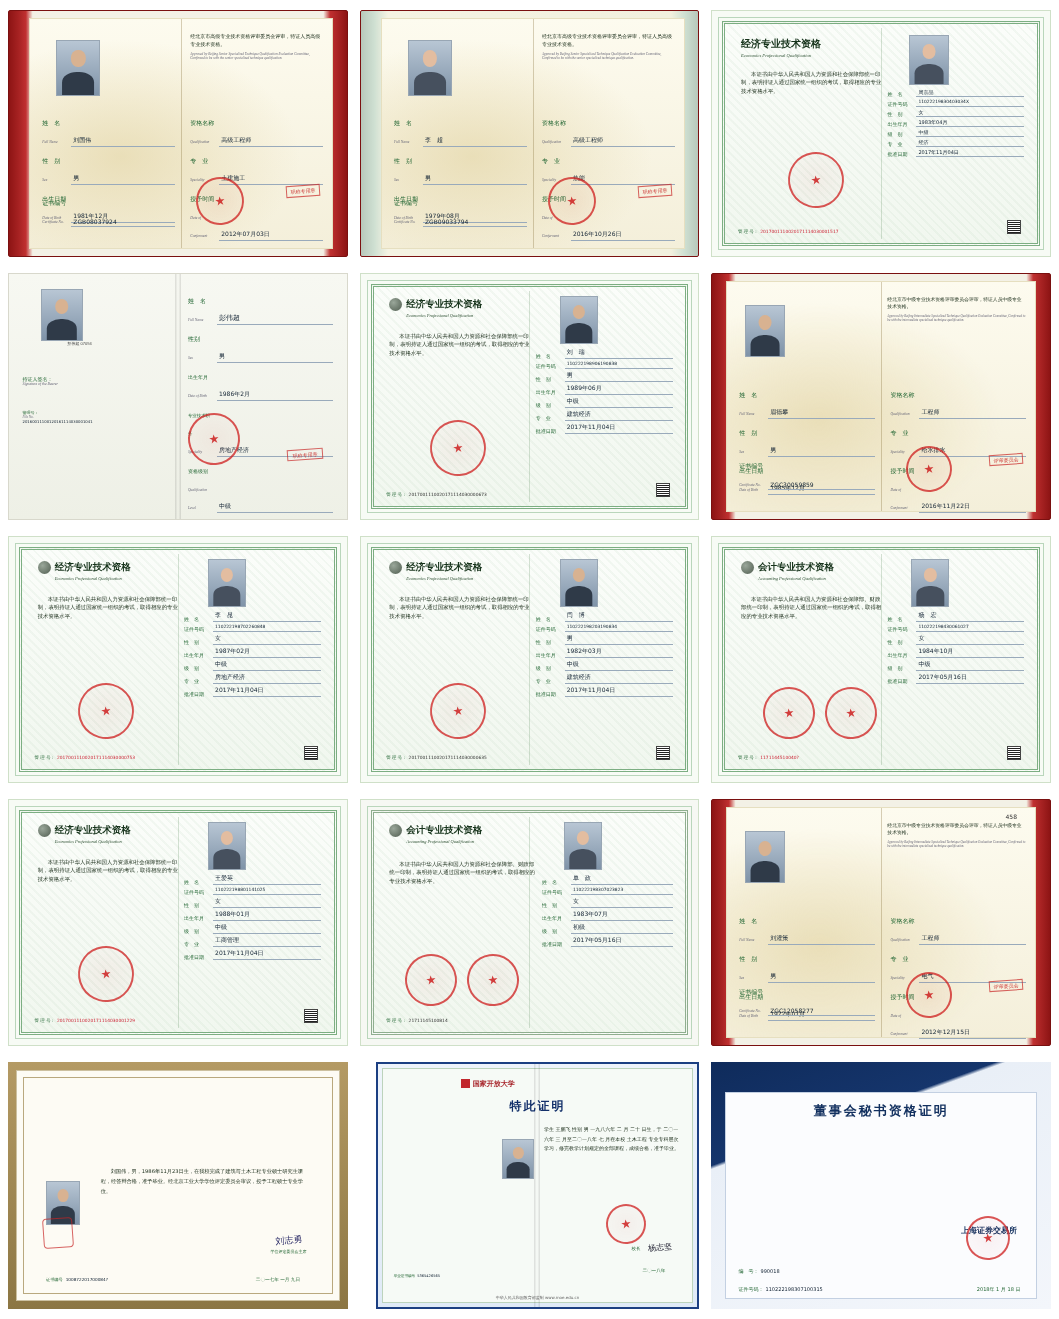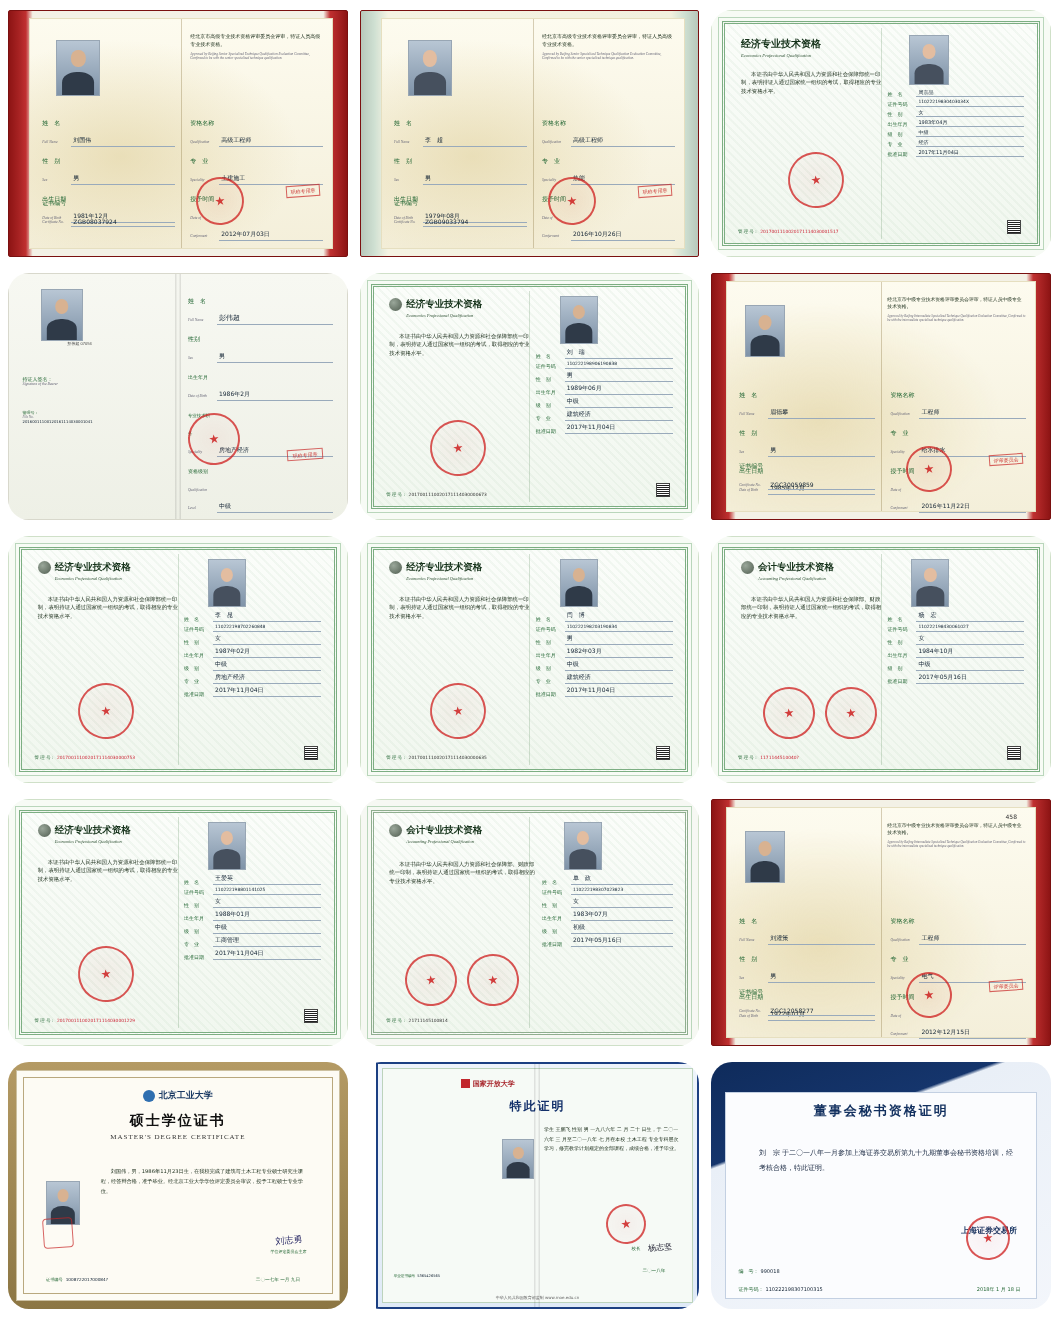--- a/index.html
+++ b/index.html
@@ -21,21 +21,20 @@
     position: relative;
     overflow: hidden;
     background: #fff;
   }
 
   
   .sheet {
     position: absolute;
     left: 4px; right: 4px; top: 6px; bottom: 6px;
     overflow: hidden;
-    border-radius: 21px;
   }
 
   
   .cover-red {
     background: linear-gradient(90deg,#8d1414 0%, #a82323 3%, #c03030 5%, #f3f1e6 7%, #f3f1e6 93%, #c03030 95%, #8d1414 100%);
     border: 1px solid #7a1010;
     border-radius: 2px;
   }
   .page-cream {
     position: absolute;
@@ -858,28 +857,20 @@
           </div>
         <div class="seal-rect" style="right:4%;bottom:20%;width:34px;height:11px;">评审委员会</div>
       </div>
     </div>
   </div>
 
   <div class="cert">
     <div class="sheet" style="background:linear-gradient(180deg,#b49a64,#8c7643);padding:6px;">
       <div style="position:absolute;inset:8px;background:#fdfbf4;border:1px solid #ccc0a0;">
         <div style="position:absolute;inset:6px;border:1px solid #b9a87e;"></div>
-        <div style="position:absolute;left:10%;right:10%;top:8%;text-align:center;">
-          <div style="display:flex;align-items:center;justify-content:center;gap:4px;">
-            <span style="width:12px;height:12px;border-radius:50%;background:#2f6fb0;display:inline-block;"></span>
-            <span class="title-cn" style="font-size:9px;color:#1b3a63;">北京工业大学</span>
-          </div>
-          <div class="title-cn" style="font-size:14px;color:#111;margin-top:10px;letter-spacing:2px;">硕士学位证书</div>
-          <div style="font-family:'Liberation Serif',serif;font-size:7px;letter-spacing:1px;color:#333;margin-top:3px;">MASTER'S DEGREE CERTIFICATE</div>
-        </div>
         <div class="photo" style="position:absolute;left:9%;top:48%;width:34px;height:44px;"></div>
         <div class="body-cn" style="position:absolute;left:26%;right:8%;top:42%;font-size:5.2px;line-height:1.9;text-indent:10px;">刘国伟，男，1986年11月23日生，在我校完成了建筑与土木工程专业硕士研究生课程，经答辩合格，准予毕业。经北京工业大学学位评定委员会审议，授予工程硕士专业学位。</div>
         <div style="position:absolute;right:10%;bottom:20%;text-align:center;">
           <div style="font-family:'DejaVu Sans',sans-serif;font-size:9px;color:#2a2a66;transform:rotate(-6deg);">刘志勇</div>
           <div class="label-cn" style="font-size:4px;margin-top:2px;">学位评定委员会主席</div>
         </div>
         <div style="position:absolute;left:9%;bottom:8%;display:flex;gap:3px;align-items:flex-end;">
           <span class="label-cn" style="font-size:4.2px;">证书编号</span>
           <span class="val" style="font-size:4.2px;">100872201700084?</span>
         </div>
@@ -916,21 +907,20 @@
           </div>
       </div>
     </div>
   </div>
 
   <div class="cert">
     <div class="sheet">
       <div class="page-darkblue">
         <div style="position:absolute;left:4%;right:4%;top:12%;bottom:4%;background:#fbfcfe;border:1px solid #c3d0e2;"></div>
         <div class="title-cn" style="position:absolute;left:0;right:0;top:16%;text-align:center;font-size:13px;color:#12305f;letter-spacing:2px;">董事会秘书资格证明</div>
-        <div class="body-cn" style="position:absolute;left:14%;right:10%;top:34%;font-size:7px;line-height:2.1;color:#1c2b44;">刘　宗 于二〇一八年一月参加上海证券交易所第九十九期董事会秘书资格培训，经考核合格，特此证明。</div>
         <div class="title-cn" style="position:absolute;right:10%;top:66%;font-size:8px;color:#12305f;">上海证券交易所</div>
         <div style="position:absolute;left:8%;bottom:14%;display:flex;gap:2px;align-items:flex-end;">
           <span class="label-cn" style="font-size:5px;">编　号：</span>
           <span class="val" style="font-size:5px;">990018</span>
         </div>
         <div style="position:absolute;left:8%;bottom:7%;display:flex;gap:2px;align-items:flex-end;">
           <span class="label-cn" style="font-size:5px;">证件号码：</span>
           <span class="val" style="font-size:5px;">110222198307100315</span>
         </div>
         <div class="label-cn" style="position:absolute;right:9%;bottom:7%;font-size:5px;">2018年 1 月 18 日</div>

